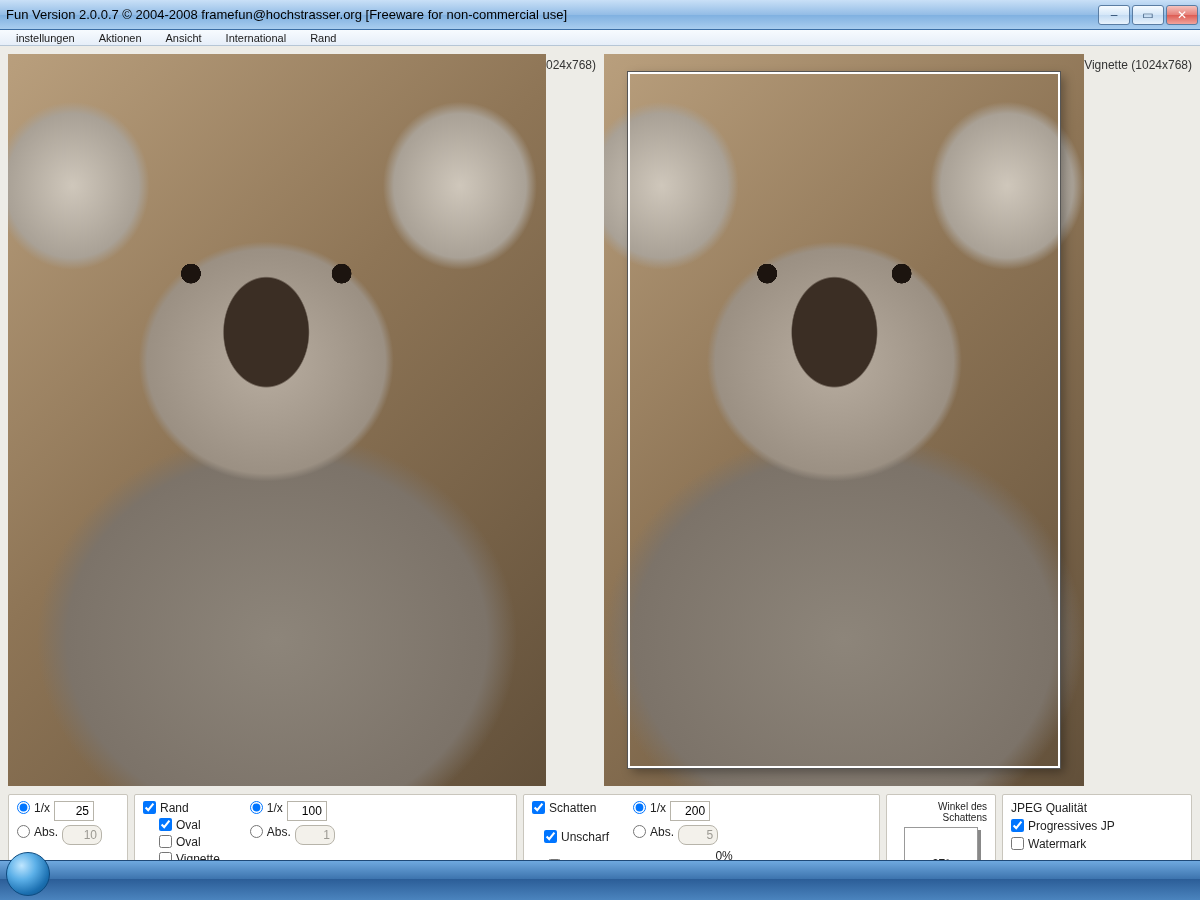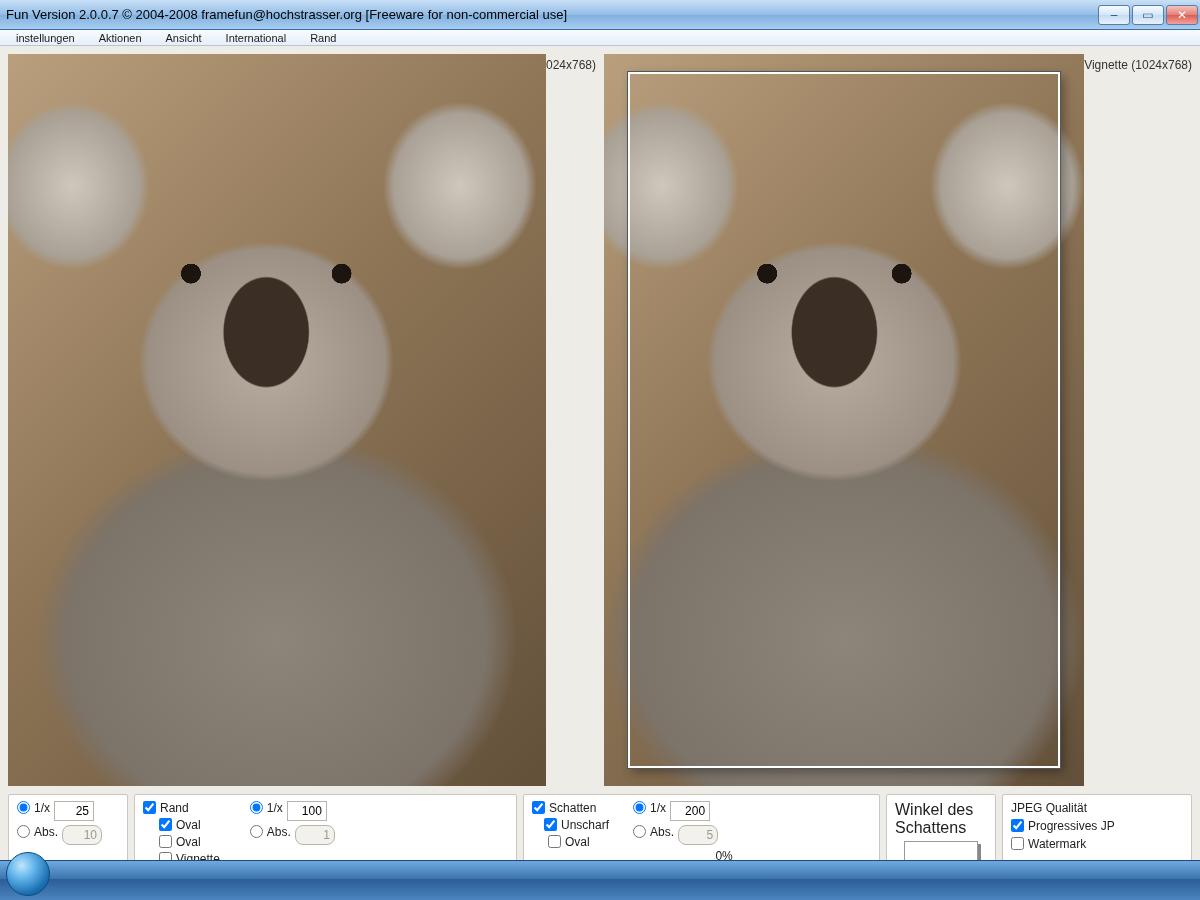--- a/index.html
+++ b/index.html
@@ -182,21 +182,21 @@
           <span>Abs.</span>
           <input type="text" class="num" disabled="" value="1" style="">
         </label>
       </div>
     </div>
     <div class="colorbtn">Color...</div>
   </div>
 
   <div class="group" style="flex:1.3">
     <div class="row" style="align-items:flex-start; gap:24px;">
-      <div style="display:flex;flex-direction:column;gap:3px;">
+      <div style="display:flex;flex-direction:column;gap:15px;">
         <label>
           <input type="checkbox" checked="" style="">
           <span>Schatten</span>
         </label>
         <label style="margin-left:12px">
           <input type="checkbox" checked="" style="">
           <span>Unscharf</span>
         </label>
         <label style="margin-left:16px">
           <input type="checkbox" style="">
@@ -219,21 +219,21 @@
           <div class="row">
             <div class="swatch"></div>
             <input type="range" min="0" max="100" value="0" style="">
           </div>
         </div>
       </div>
     </div>
   </div>
 
   <div class="group" style="width:110px;align-items:center">
-    <div style="font-size:16px;text-align:left">Winkel des Schattens</div>
+    <div style="font-size:10px;text-align:right">Winkel des Schattens</div>
     <div class="anglebox">
       <span>27°</span>
     </div>
   </div>
 
   <div class="group" style="width:190px">
     <div>JPEG Qualität</div>
     <label>
       <input type="checkbox" checked="" style="">
       <span>Progressives JP</span>

